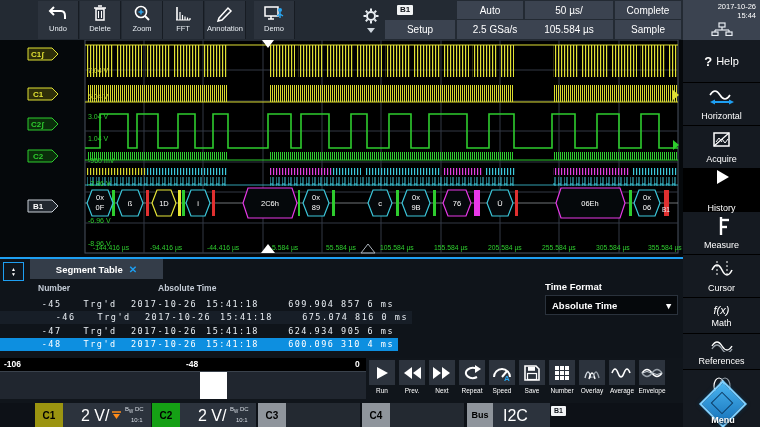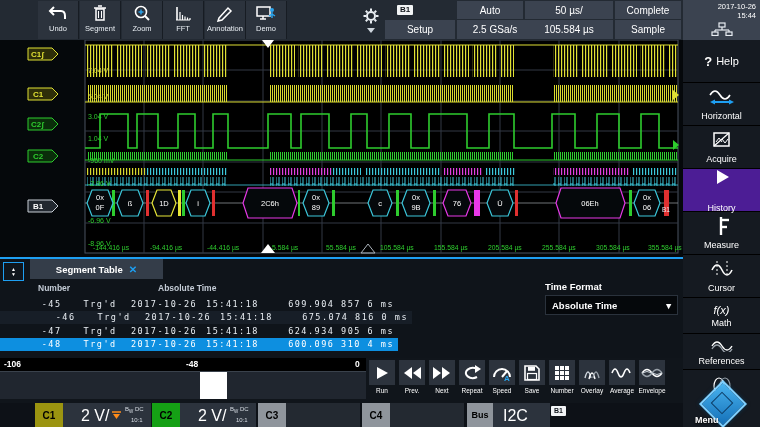--- a/index.html
+++ b/index.html
@@ -15,21 +15,21 @@
   .tb-lbl{font-size:7.5px;color:#e8edf2;margin-top:2px;white-space:nowrap;}
   
   .hd-cell{position:absolute;background:#3b4350;color:#fff;font-size:10px;
     display:flex;align-items:center;justify-content:center;box-sizing:border-box;}
   .badge{background:#f2f4f6;color:#10151b;font-size:8px;font-weight:bold;
     padding:0 3px;border-radius:1px;line-height:10px;}
   
   #sidebar{left:683px;top:40px;width:77px;height:387px;background:#151a21;}
   .sb-item{border-bottom:1px solid #000;display:flex;flex-direction:column;
     align-items:center;justify-content:center;gap:2px;color:#fff;font-size:9px;cursor:pointer;}
-  .sb-item.active{background:#4c1d95;gap:15px;}
+  .sb-item.active{background:#000000;gap:15px;}
   .sb-help{flex-direction:row;gap:4px;font-size:11px;}
   .qmark{font-size:13px;font-weight:bold;}
   
   #seg-panel{left:0;top:257px;width:683px;height:101px;background:#0f141a;}
   #seg-blue{left:0;top:0;width:683px;height:2px;background:#1e9ff2;}
   #seg-handle{left:3px;top:5px;width:19px;height:17px;background:#10161d;
     border:1px solid #1e9ff2;display:flex;flex-direction:column;align-items:center;
     justify-content:center;line-height:5px;font-size:5px;color:#fff;cursor:pointer;}
   #seg-tab{left:30px;top:2px;width:133px;height:20px;background:#343d49;
     display:flex;align-items:center;justify-content:center;gap:6px;
@@ -67,21 +67,21 @@
   .ch-panel{position:absolute;top:0;height:24px;background:#2c333d;cursor:pointer;}
   .ch-scale{position:absolute;left:18px;top:4px;font-size:16px;color:#fff;}
   .ch-small{position:absolute;font-size:6px;color:#d8dee5;}
   
   #logo-wrap{left:695px;top:385px;width:60px;height:42px;}
   #logo-diamond{position:absolute;left:11px;top:2px;width:30px;height:30px;
     background:linear-gradient(135deg,#4ab4f0,#1470b8);transform:rotate(45deg);
     border:2px solid #7fd0ff;box-shadow:0 0 4px #0a3a5a;}
   #logo-inner{position:absolute;left:19px;top:10px;width:14px;height:14px;
     transform:rotate(45deg);border:1.5px solid #0c3c66;}
-  #menu-lbl{position:absolute;left:0;width:56px;text-align:left;top:30px;font-size:9px;
+  #menu-lbl{position:absolute;left:0;width:56px;text-align:center;top:30px;font-size:9px;
     font-weight:bold;color:#fff;text-shadow:0 1px 2px #000;}
 </style>
 </head>
 <body>
 
 <div id="screen">
 
   <div class="abs" id="toolbar">
     <div class="tb-btn" style="left:38px">
       <span>
@@ -95,21 +95,21 @@
     <div class="tb-btn" style="left:80px">
       <span>
           <svg width="20" height="18" viewBox="0 0 20 18">
             <rect x="6" y="5" width="8" height="11" fill="none" stroke="#fff" stroke-width="1.5"></rect>
             <line x1="4" y1="4" x2="16" y2="4" stroke="#fff" stroke-width="1.5"></line>
             <line x1="8" y1="2" x2="12" y2="2" stroke="#fff" stroke-width="1.5"></line>
             <line x1="8.5" y1="7" x2="8.5" y2="14" stroke="#fff" stroke-width="1"></line>
             <line x1="11.5" y1="7" x2="11.5" y2="14" stroke="#fff" stroke-width="1"></line>
           </svg>
         </span>
-      <span class="tb-lbl">Segment</span>
+      <span class="tb-lbl">Delete</span>
     </div>
     <div class="tb-btn" style="left:122px">
       <span>
           <svg width="20" height="18" viewBox="0 0 20 18">
             <circle cx="9" cy="8" r="5.5" fill="none" stroke="#fff" stroke-width="1.6"></circle>
             <line x1="13" y1="12" x2="17" y2="16" stroke="#fff" stroke-width="2"></line>
             <line x1="6.5" y1="8" x2="11.5" y2="8" stroke="#2aa6f0" stroke-width="1.4"></line>
             <line x1="9" y1="5.5" x2="9" y2="10.5" stroke="#2aa6f0" stroke-width="1.4"></line>
           </svg>
         </span>
@@ -130,21 +130,21 @@
       <span class="tb-lbl">FFT</span>
     </div>
     <div class="tb-btn" style="left:205px">
       <span>
           <svg width="20" height="18" viewBox="0 0 20 18">
             <path d="M4 14 L13 4 L16 7 L7 16 L3 17 Z" fill="none" stroke="#fff" stroke-width="1.5"></path>
           </svg>
         </span>
       <span class="tb-lbl">Annotation</span>
     </div>
-    <div class="tb-btn" style="left:246px">
+    <div class="tb-btn" style="left:254px">
       <span>
           <svg width="22" height="18" viewBox="0 0 22 18">
             <rect x="2" y="3" width="13" height="9" fill="none" stroke="#fff" stroke-width="1.5"></rect>
             <line x1="8" y1="12" x2="8" y2="15" stroke="#fff" stroke-width="1.5"></line>
             <line x1="5" y1="15" x2="11" y2="15" stroke="#fff" stroke-width="1.5"></line>
             <circle cx="17" cy="6" r="2" fill="#2aa6f0"></circle>
             <path d="M17 8 v6 M17 10 l-3 2 M17 10 l3 2" stroke="#2aa6f0" stroke-width="1.4" fill="none"></path>
           </svg>
         </span>
       <span class="tb-lbl">Demo</span>

